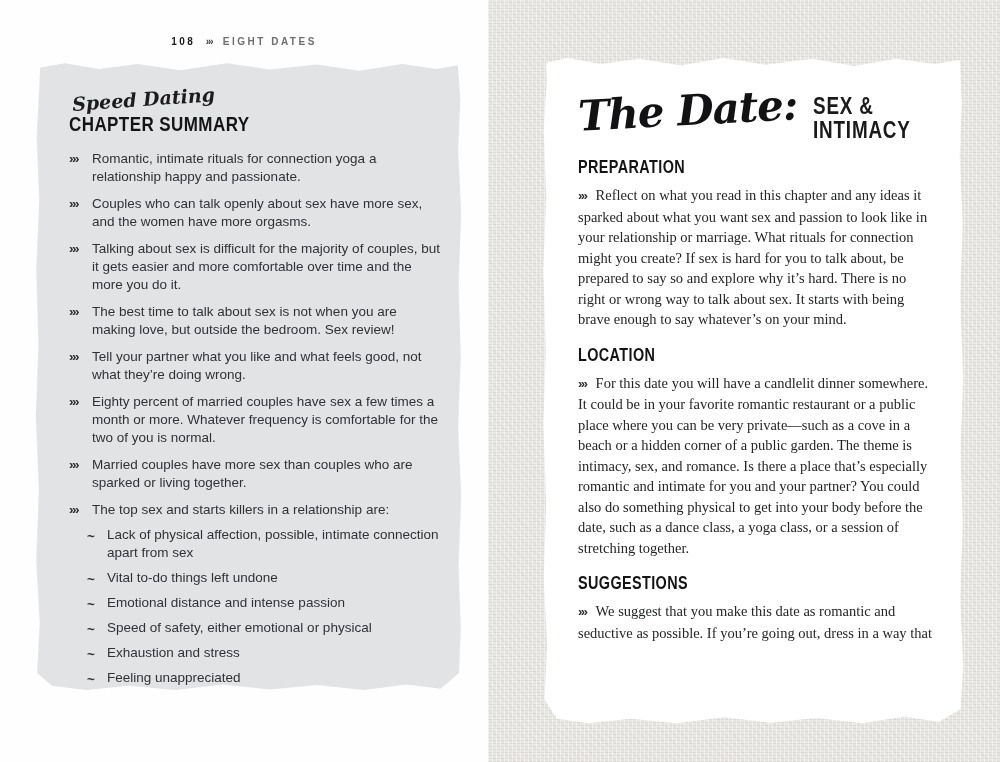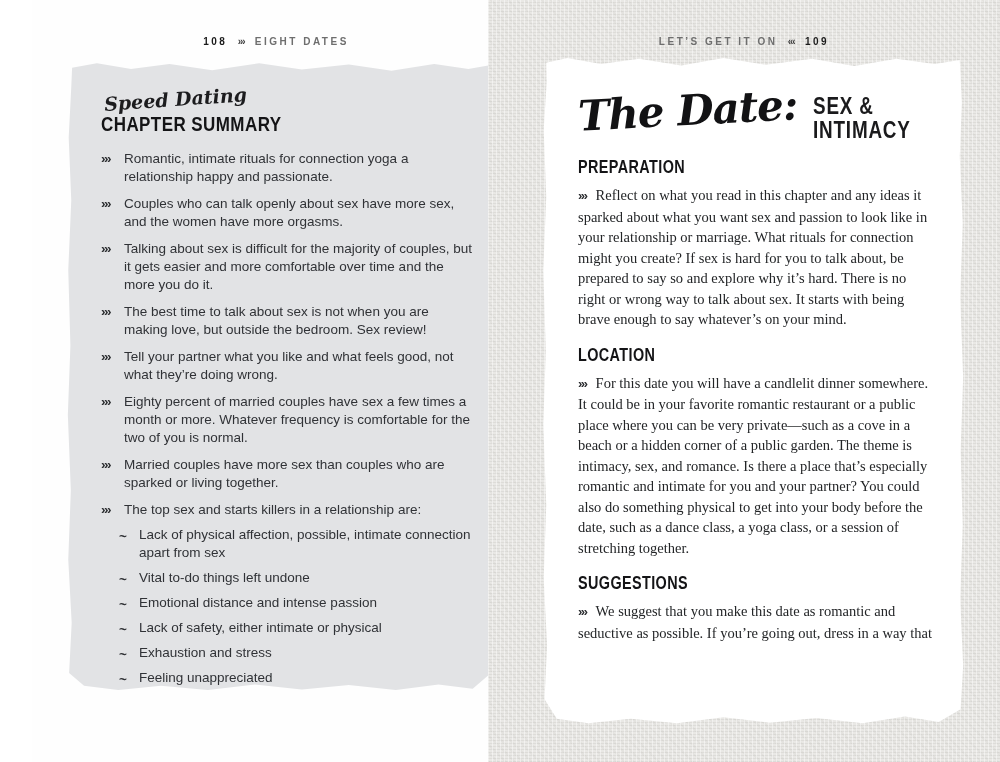--- a/index.html
+++ b/index.html
@@ -1,20 +1,20 @@
 <!DOCTYPE html>
 <html><head>
 <meta charset="utf-8">
 <style>
   * { margin:0; padding:0; box-sizing:border-box; }
   html,body { width:1000px; height:762px; overflow:hidden; }
   body { position:relative; font-family:"Liberation Sans", sans-serif; background:#fff; }
 
   .page { position:absolute; top:0; height:762px; }
-  .page-left  { left:0;   width:488px; background:#fefefe;margin-left:32px; }
+  .page-left  { left:0;   width:488px; background:#fefefe; }
   .page-right { left:488px; width:512px;
     background-color:#e9e8e5;
     background-image:
       repeating-linear-gradient(90deg, rgba(255,255,255,.45) 0 1px, rgba(0,0,0,0) 1px 4px),
       repeating-linear-gradient(0deg, rgba(150,148,142,.14) 0 1px, rgba(0,0,0,0) 1px 3px),
       repeating-linear-gradient(45deg, rgba(120,118,110,.05) 0 2px, rgba(0,0,0,0) 2px 6px);
   }
 
   .rh { position:absolute; top:36px; left:0; right:0; text-align:center;
         font-size:10px; font-weight:bold; letter-spacing:2.5px; color:#6e6e6e; }
@@ -121,40 +121,35 @@
       <li>
         <span class="dash">~</span>
         <span>Vital to-do things left undone</span>
       </li>
       <li>
         <span class="dash">~</span>
         <span>Emotional distance and intense passion</span>
       </li>
       <li>
         <span class="dash">~</span>
-        <span>Lack of safety, either intimate or physical</span>
+        <span>Speed of safety, either emotional or physical</span>
       </li>
       <li>
         <span class="dash">~</span>
         <span>Exhaustion and stress</span>
       </li>
       <li>
         <span class="dash">~</span>
         <span>Feeling unappreciated</span>
       </li>
     </ul>
   </div>
 </div>
 
 <div class="page page-right">
-  <div class="rh">
-    <span class="rh-title">LET’S GET IT ON</span>
-    <span class="rh-arrow">«‹</span>
-    <span class="rh-num">109</span>
-  </div>
 
   <div class="panel-white">
     <div class="title-row">
       <div class="title-script">The Date:</div>
       <div class="title-caps">
         <div>SEX &amp;</div>
         <div>INTIMACY</div>
       </div>
     </div>
 

